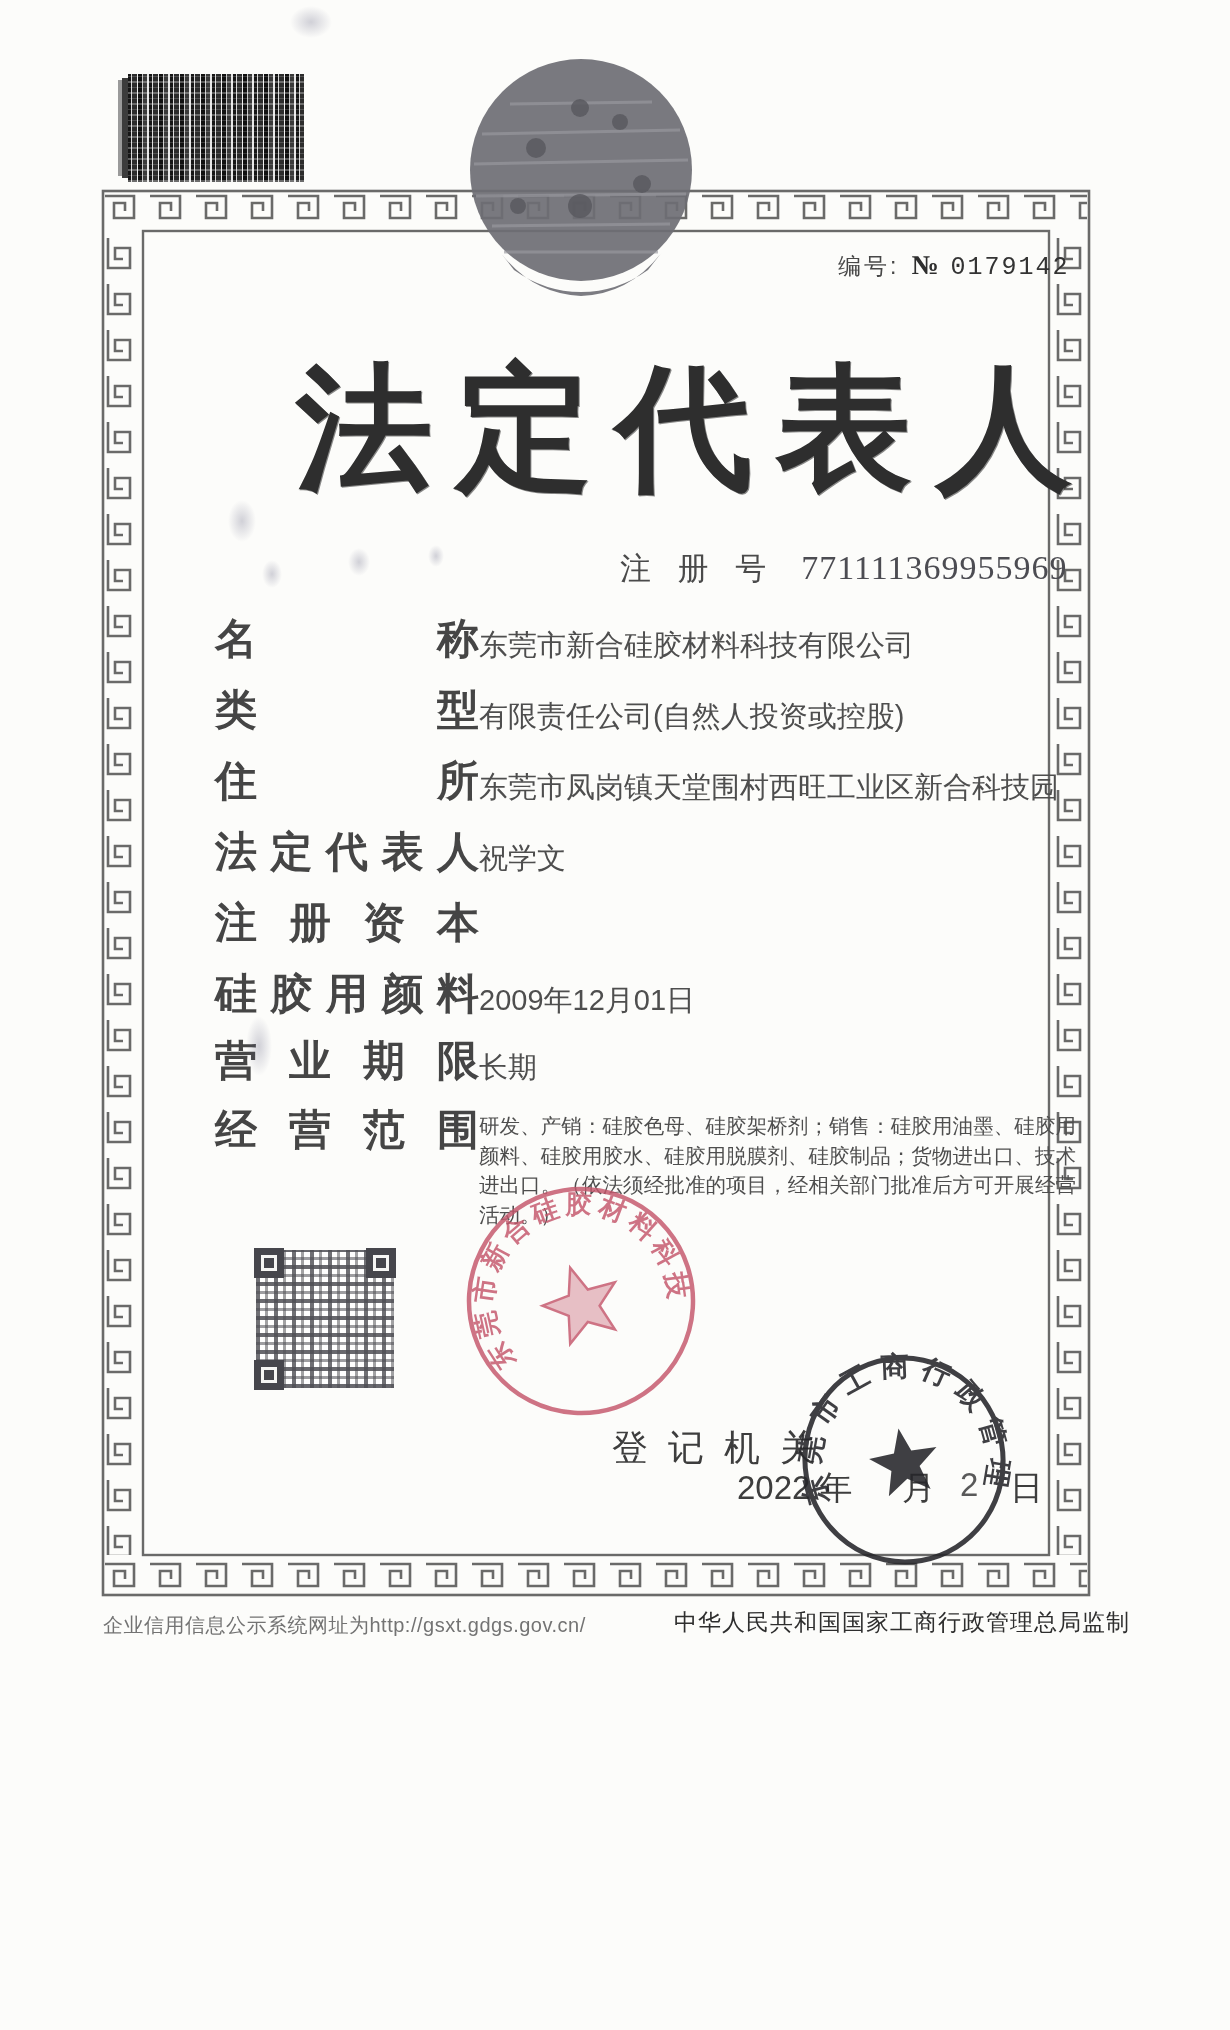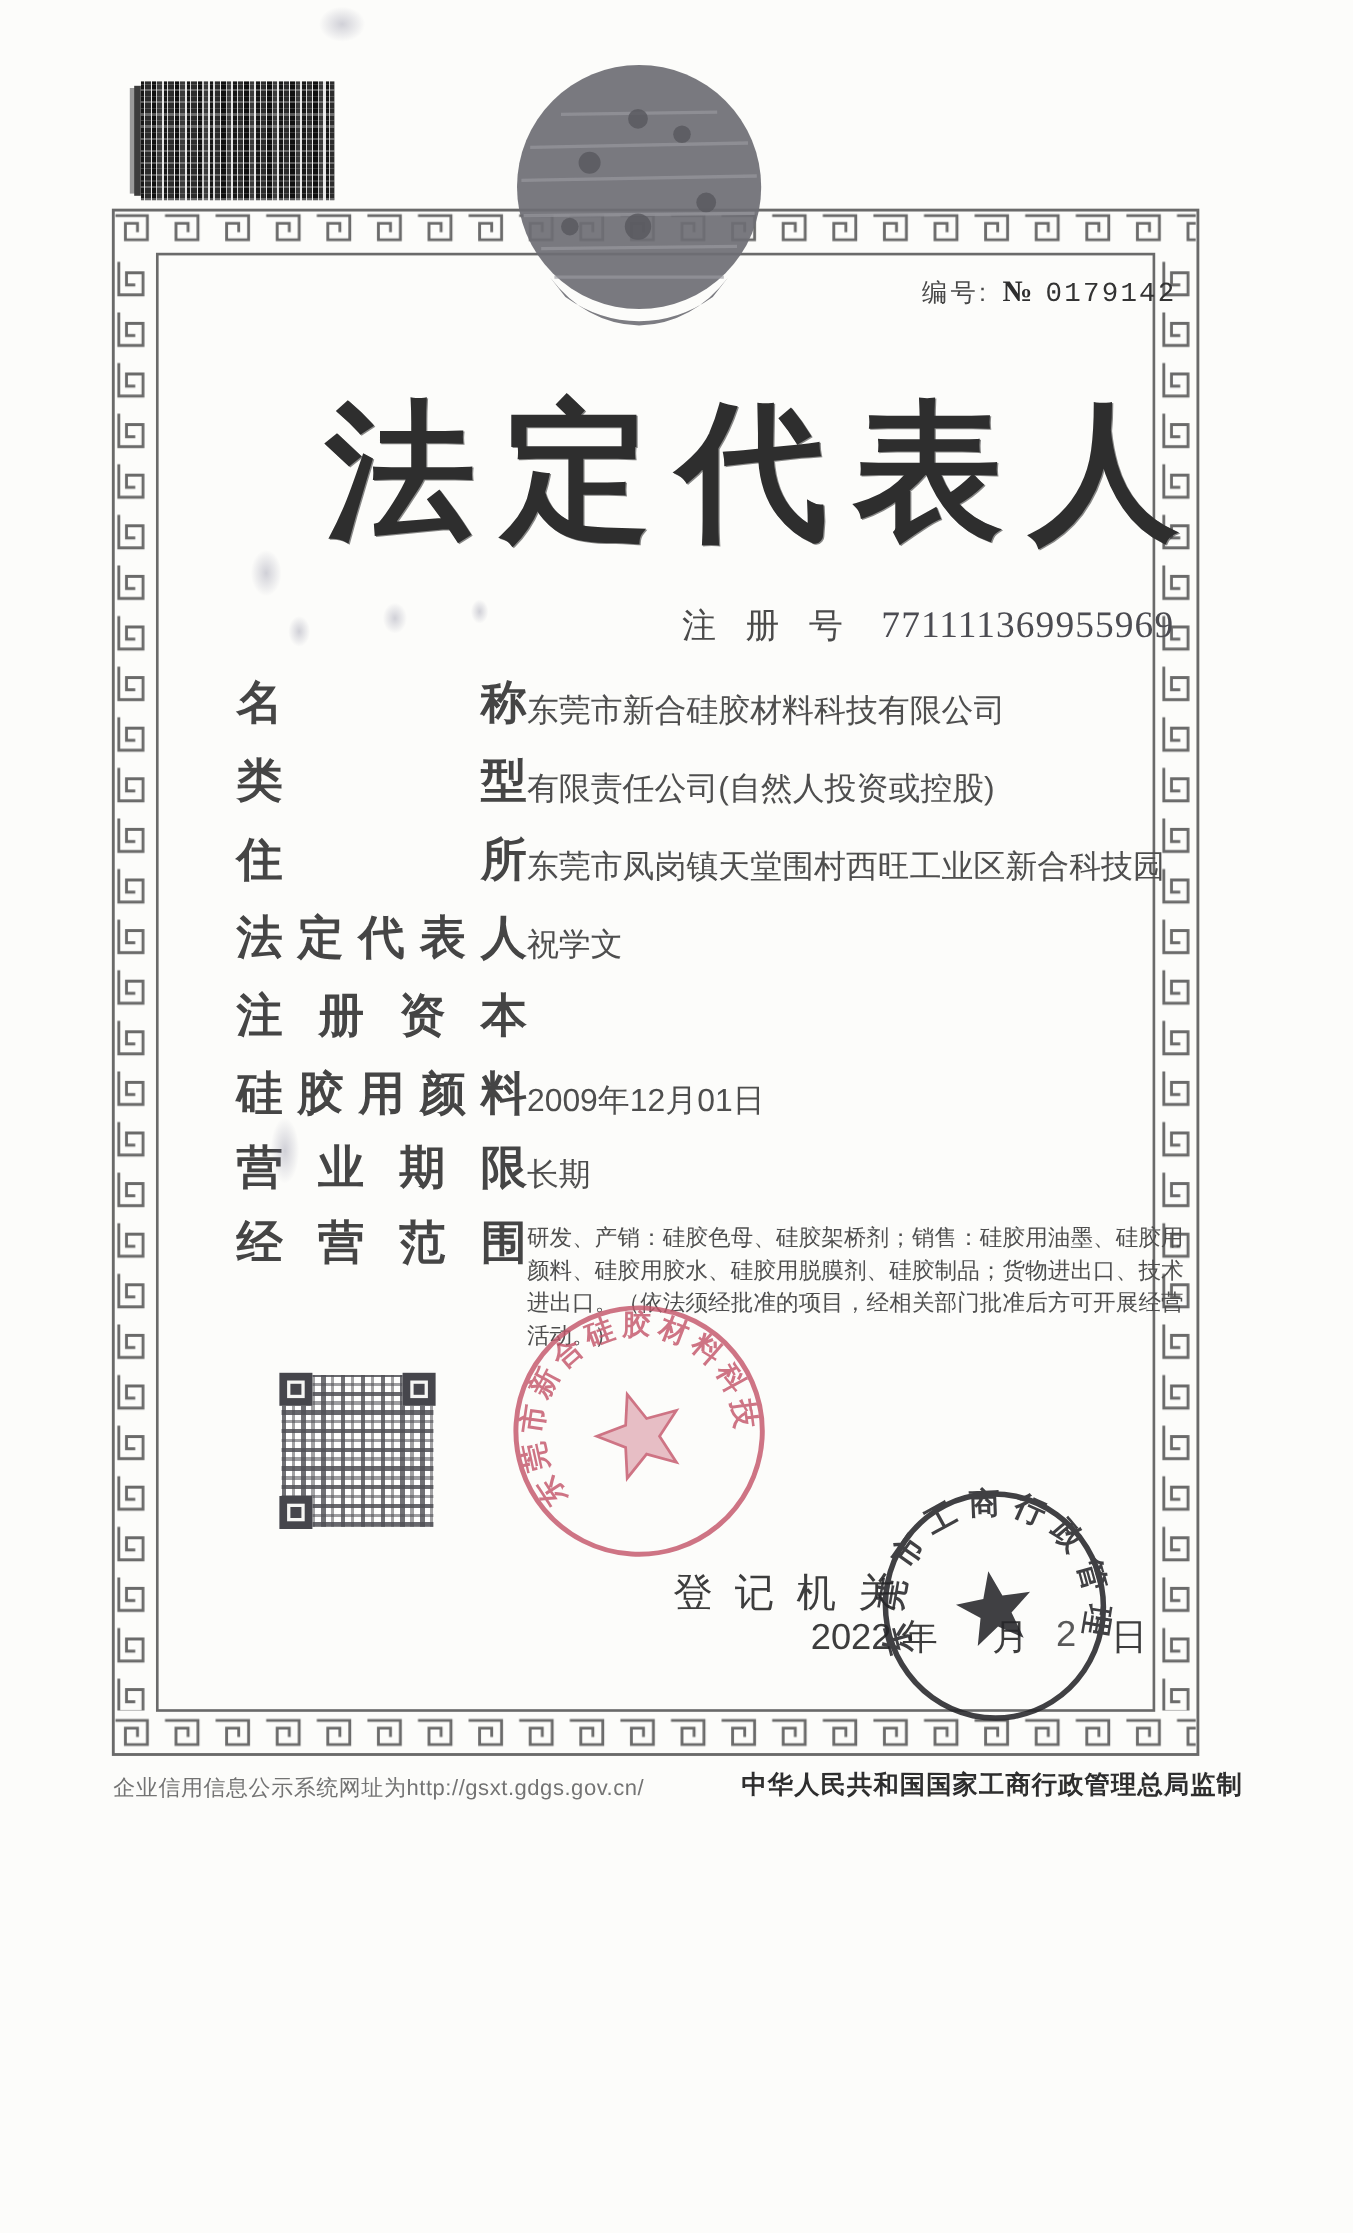--- a/index.html
+++ b/index.html
@@ -46,21 +46,21 @@
   
   .red-seal{position:absolute;left:458px;top:1176px;}
   .black-seal{position:absolute;left:796px;top:1350px;}
   
   .issuer{position:absolute;left:612px;top:1424px;font-size:36px;font-weight:400;letter-spacing:20px;color:#3d3d3d;white-space:nowrap;}
   .dateline{position:absolute;left:0;top:1466px;width:1230px;height:46px;font-size:33px;color:#3d3d3d;}
   .dateline span{position:absolute;top:0;white-space:nowrap;}
   .d-year{left:737px;} .d-month{left:902px;} .d-day{left:960px;opacity:.85;} .d-ri{left:1010px;}
   
   .footer-left{position:absolute;left:103px;top:1612px;font-size:20px;color:#737373;letter-spacing:.5px;}
-  .footer-right{position:absolute;right:100px;top:1607px;font-size:23px;font-weight:700;color:#2e2e2e;letter-spacing:1px;}
+  .footer-right{position:absolute;right:100px;top:1607px;font-size:23px;font-weight:400;color:#2e2e2e;letter-spacing:1px;}
   
   .smudge{position:absolute;border-radius:50%;
           background:radial-gradient(closest-side,rgba(95,95,125,.28),rgba(0,0,0,0));}
 </style>
 </head>
 <body>
 
 <div id="page">
 
   <div class="barcode"></div>

